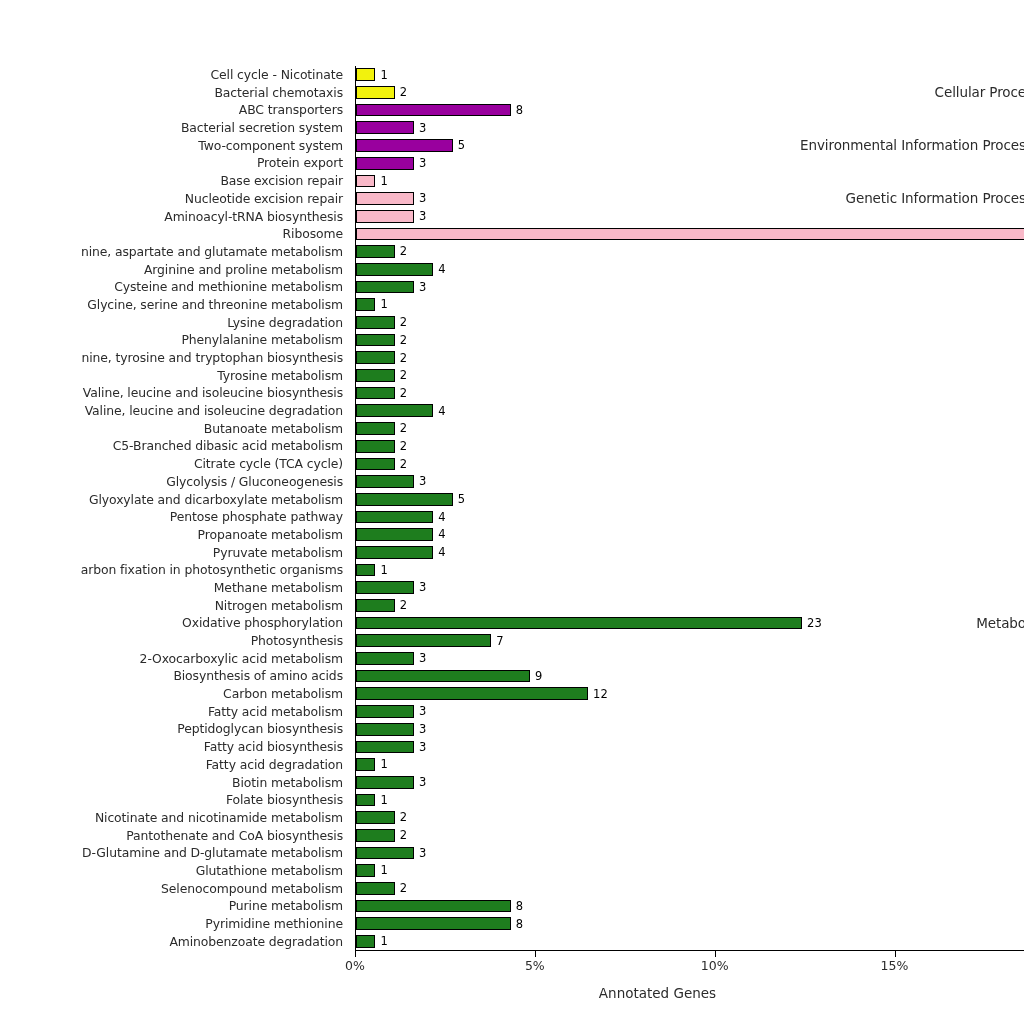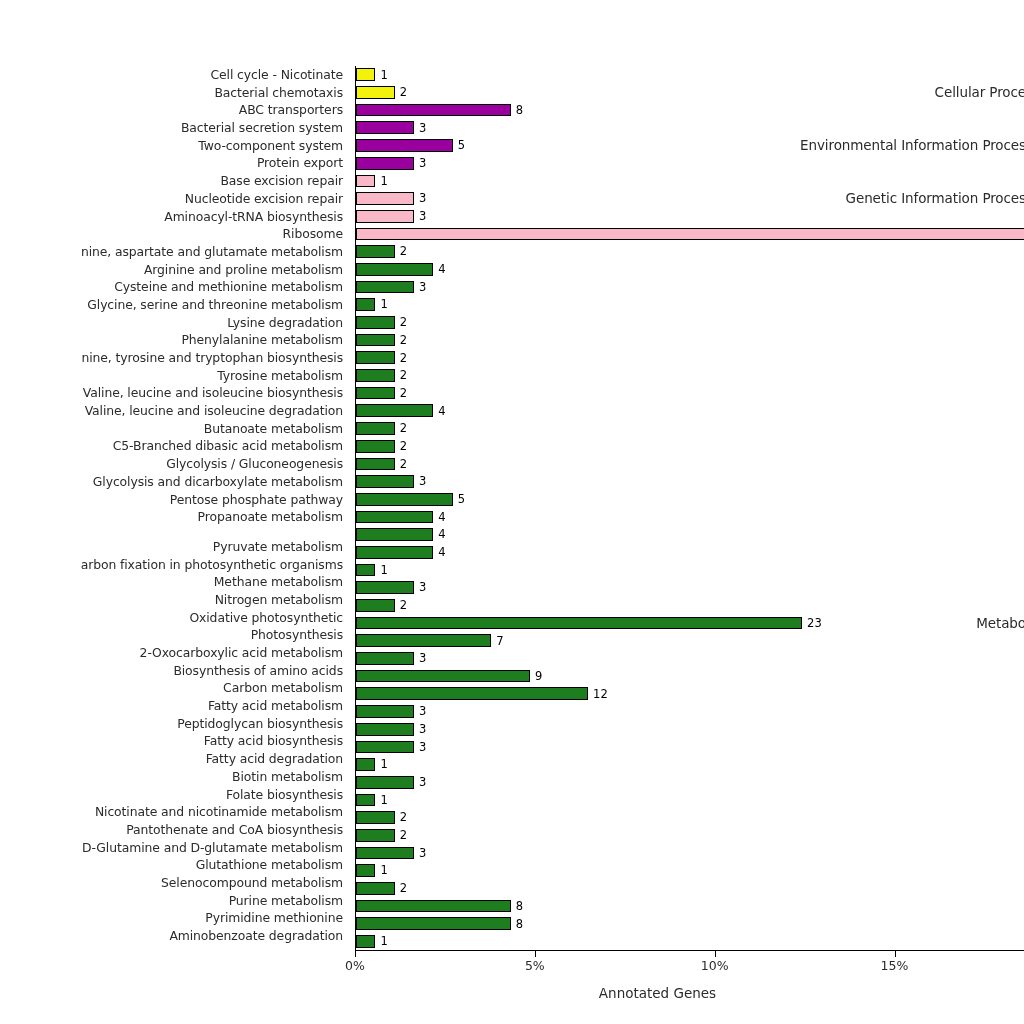--- a/index.html
+++ b/index.html
@@ -156,29 +156,30 @@
       <div class="cat-label" style="height: 17.7px; line-height: 17.7px;">Cysteine and methionine metabolism</div>
       <div class="cat-label" style="height: 17.7px; line-height: 17.7px;">Glycine, serine and threonine metabolism</div>
       <div class="cat-label" style="height: 17.7px; line-height: 17.7px;">Lysine degradation</div>
       <div class="cat-label" style="height: 17.7px; line-height: 17.7px;">Phenylalanine metabolism</div>
       <div class="cat-label" style="height: 17.7px; line-height: 17.7px;">nine, tyrosine and tryptophan biosynthesis</div>
       <div class="cat-label" style="height: 17.7px; line-height: 17.7px;">Tyrosine metabolism</div>
       <div class="cat-label" style="height: 17.7px; line-height: 17.7px;">Valine, leucine and isoleucine biosynthesis</div>
       <div class="cat-label" style="height: 17.7px; line-height: 17.7px;">Valine, leucine and isoleucine degradation</div>
       <div class="cat-label" style="height: 17.7px; line-height: 17.7px;">Butanoate metabolism</div>
       <div class="cat-label" style="height: 17.7px; line-height: 17.7px;">C5-Branched dibasic acid metabolism</div>
+      <div class="cat-label" style="height: 17.7px; line-height: 17.7px;">Citrate cycle (TCA cycle)</div>
       <div class="cat-label" style="height: 17.7px; line-height: 17.7px;">Glycolysis / Gluconeogenesis</div>
-      <div class="cat-label" style="height: 17.7px; line-height: 17.7px;">Glycolysis and dicarboxylate metabolism</div>
+      <div class="cat-label" style="height: 17.7px; line-height: 17.7px;">Glyoxylate and dicarboxylate metabolism</div>
       <div class="cat-label" style="height: 17.7px; line-height: 17.7px;">Pentose phosphate pathway</div>
       <div class="cat-label" style="height: 17.7px; line-height: 17.7px;">Propanoate metabolism</div>
-      <div class="cat-label" style="height: 17.7px; line-height: 17.7px; margin-top: 12px;">Pyruvate metabolism</div>
+      <div class="cat-label" style="height: 17.7px; line-height: 17.7px;">Pyruvate metabolism</div>
       <div class="cat-label" style="height: 17.7px; line-height: 17.7px;">arbon fixation in photosynthetic organisms</div>
       <div class="cat-label" style="height: 17.7px; line-height: 17.7px;">Methane metabolism</div>
       <div class="cat-label" style="height: 17.7px; line-height: 17.7px;">Nitrogen metabolism</div>
-      <div class="cat-label" style="height: 17.7px; line-height: 17.7px;">Oxidative photosynthetic</div>
+      <div class="cat-label" style="height: 17.7px; line-height: 17.7px;">Oxidative phosphorylation</div>
       <div class="cat-label" style="height: 17.7px; line-height: 17.7px;">Photosynthesis</div>
       <div class="cat-label" style="height: 17.7px; line-height: 17.7px;">2-Oxocarboxylic acid metabolism</div>
       <div class="cat-label" style="height: 17.7px; line-height: 17.7px;">Biosynthesis of amino acids</div>
       <div class="cat-label" style="height: 17.7px; line-height: 17.7px;">Carbon metabolism</div>
       <div class="cat-label" style="height: 17.7px; line-height: 17.7px;">Fatty acid metabolism</div>
       <div class="cat-label" style="height: 17.7px; line-height: 17.7px;">Peptidoglycan biosynthesis</div>
       <div class="cat-label" style="height: 17.7px; line-height: 17.7px;">Fatty acid biosynthesis</div>
       <div class="cat-label" style="height: 17.7px; line-height: 17.7px;">Fatty acid degradation</div>
       <div class="cat-label" style="height: 17.7px; line-height: 17.7px;">Biotin metabolism</div>
       <div class="cat-label" style="height: 17.7px; line-height: 17.7px;">Folate biosynthesis</div>

